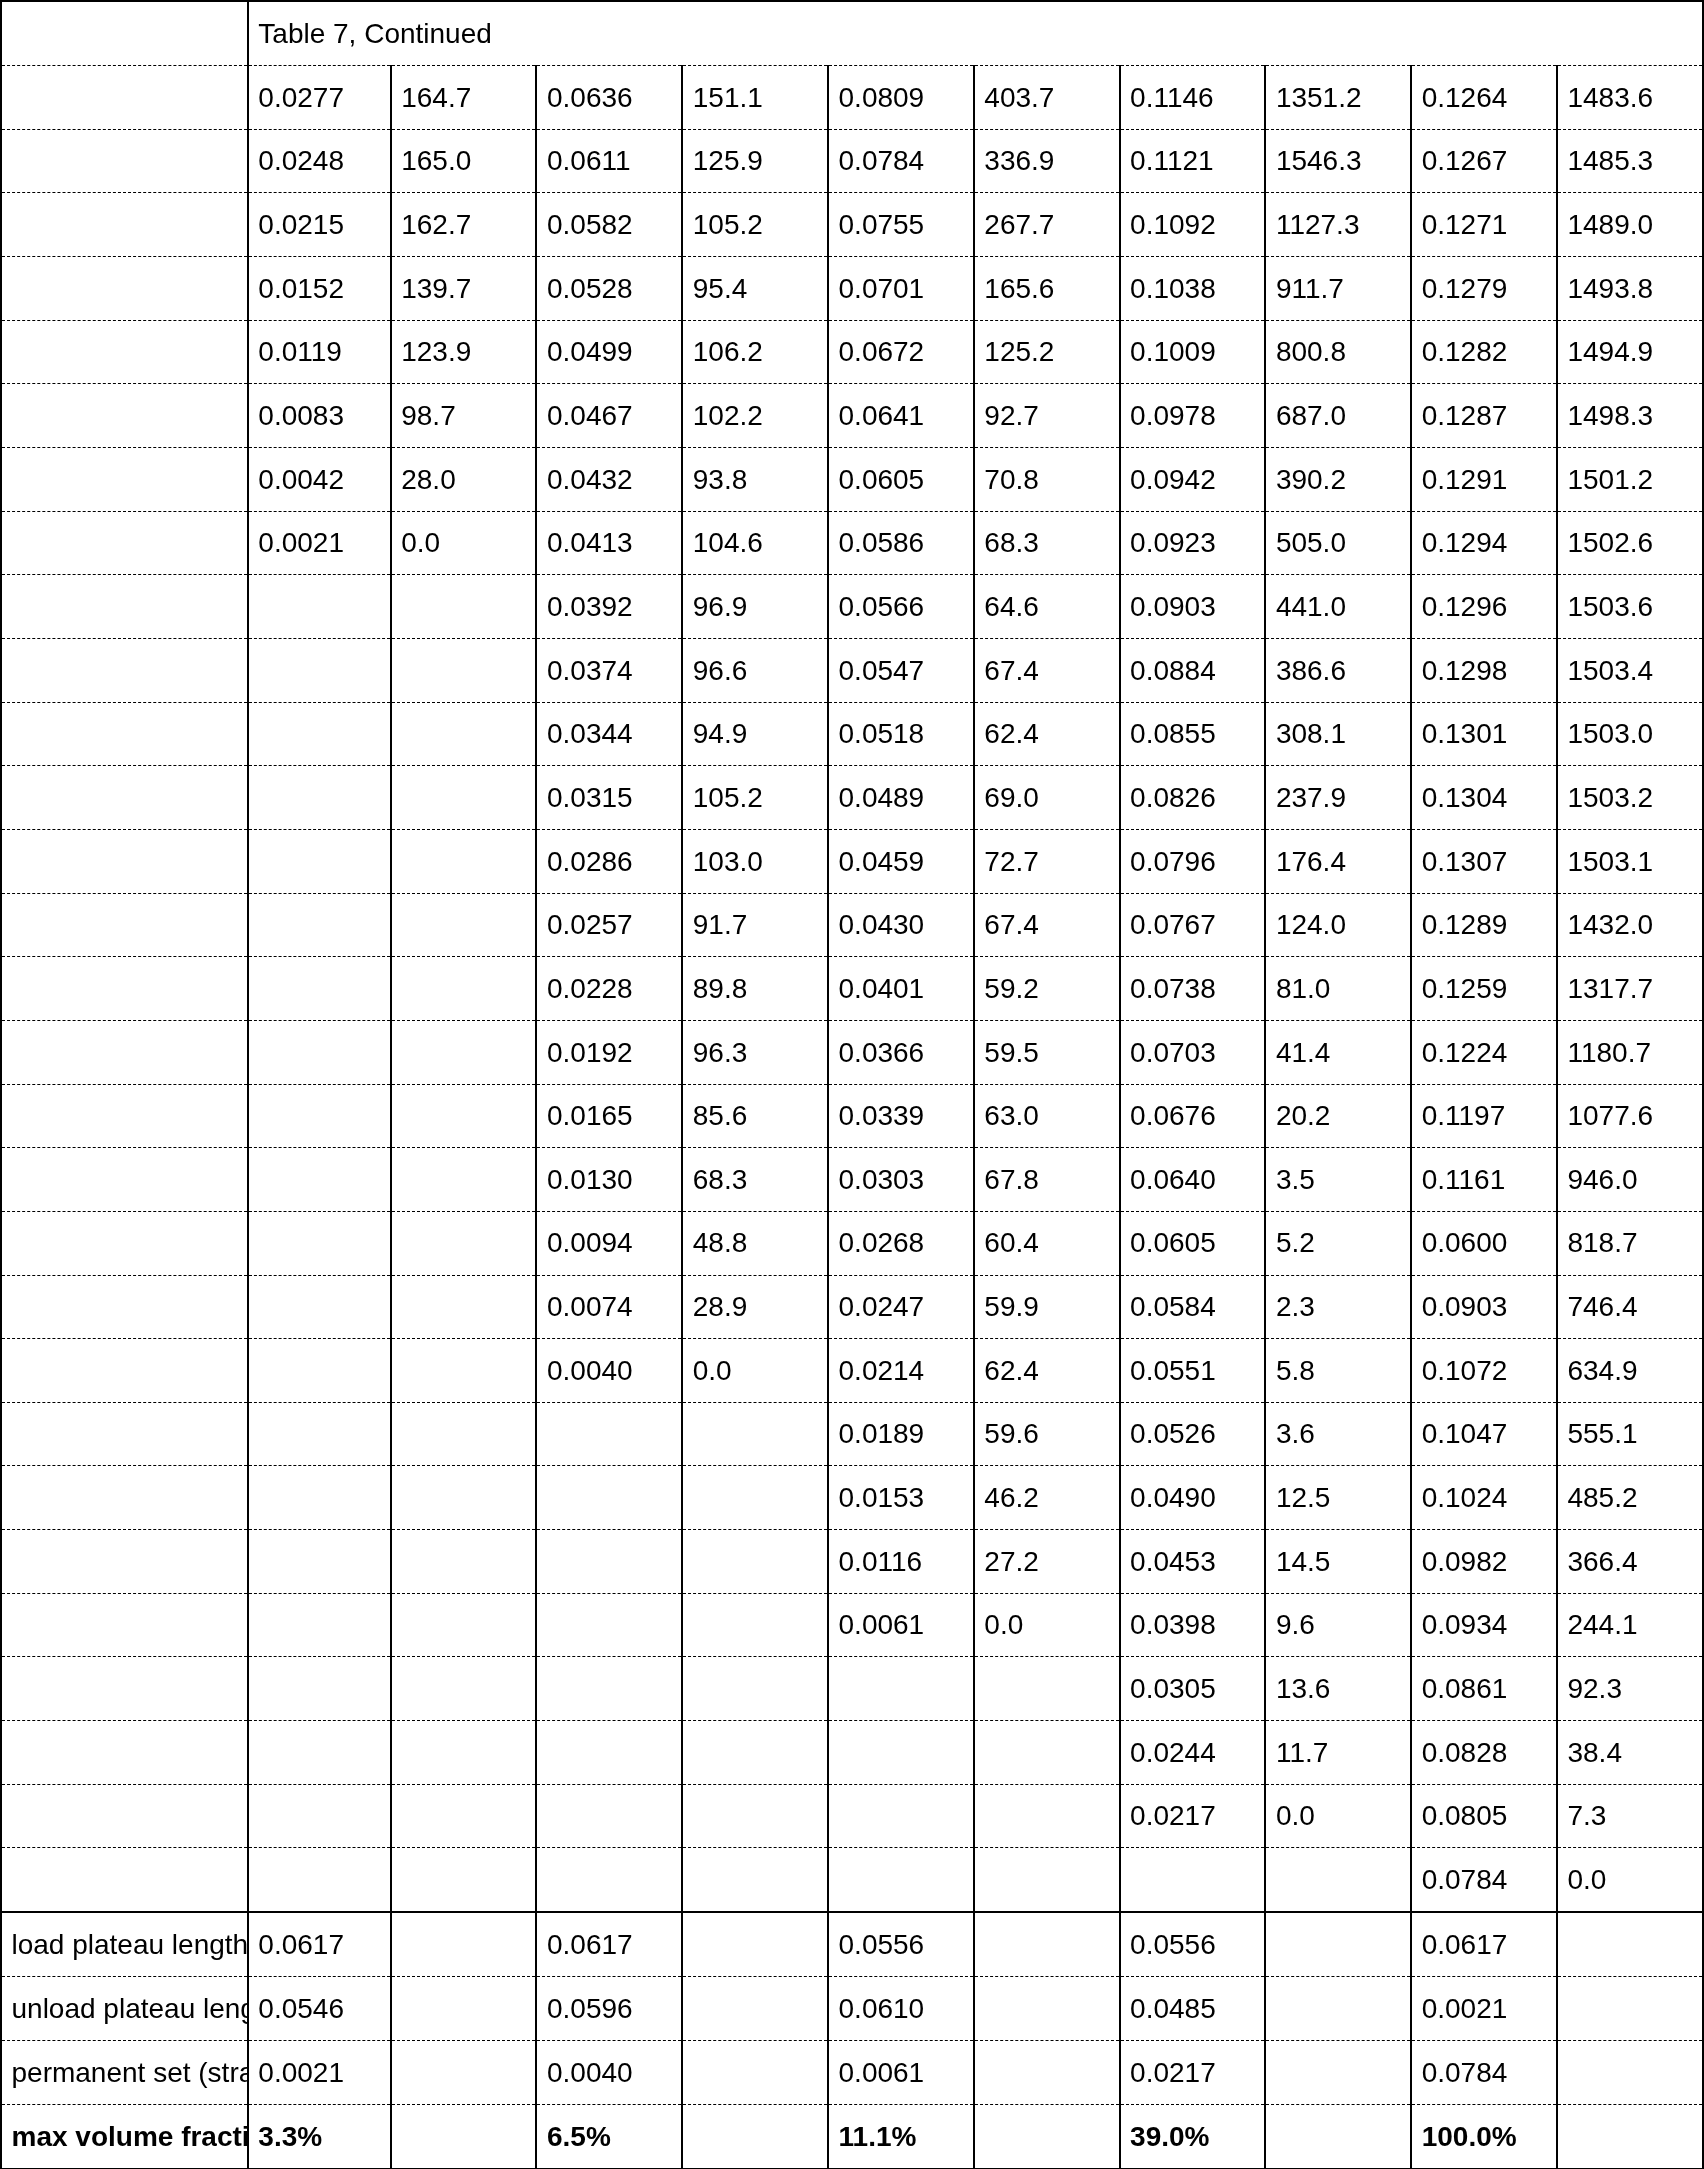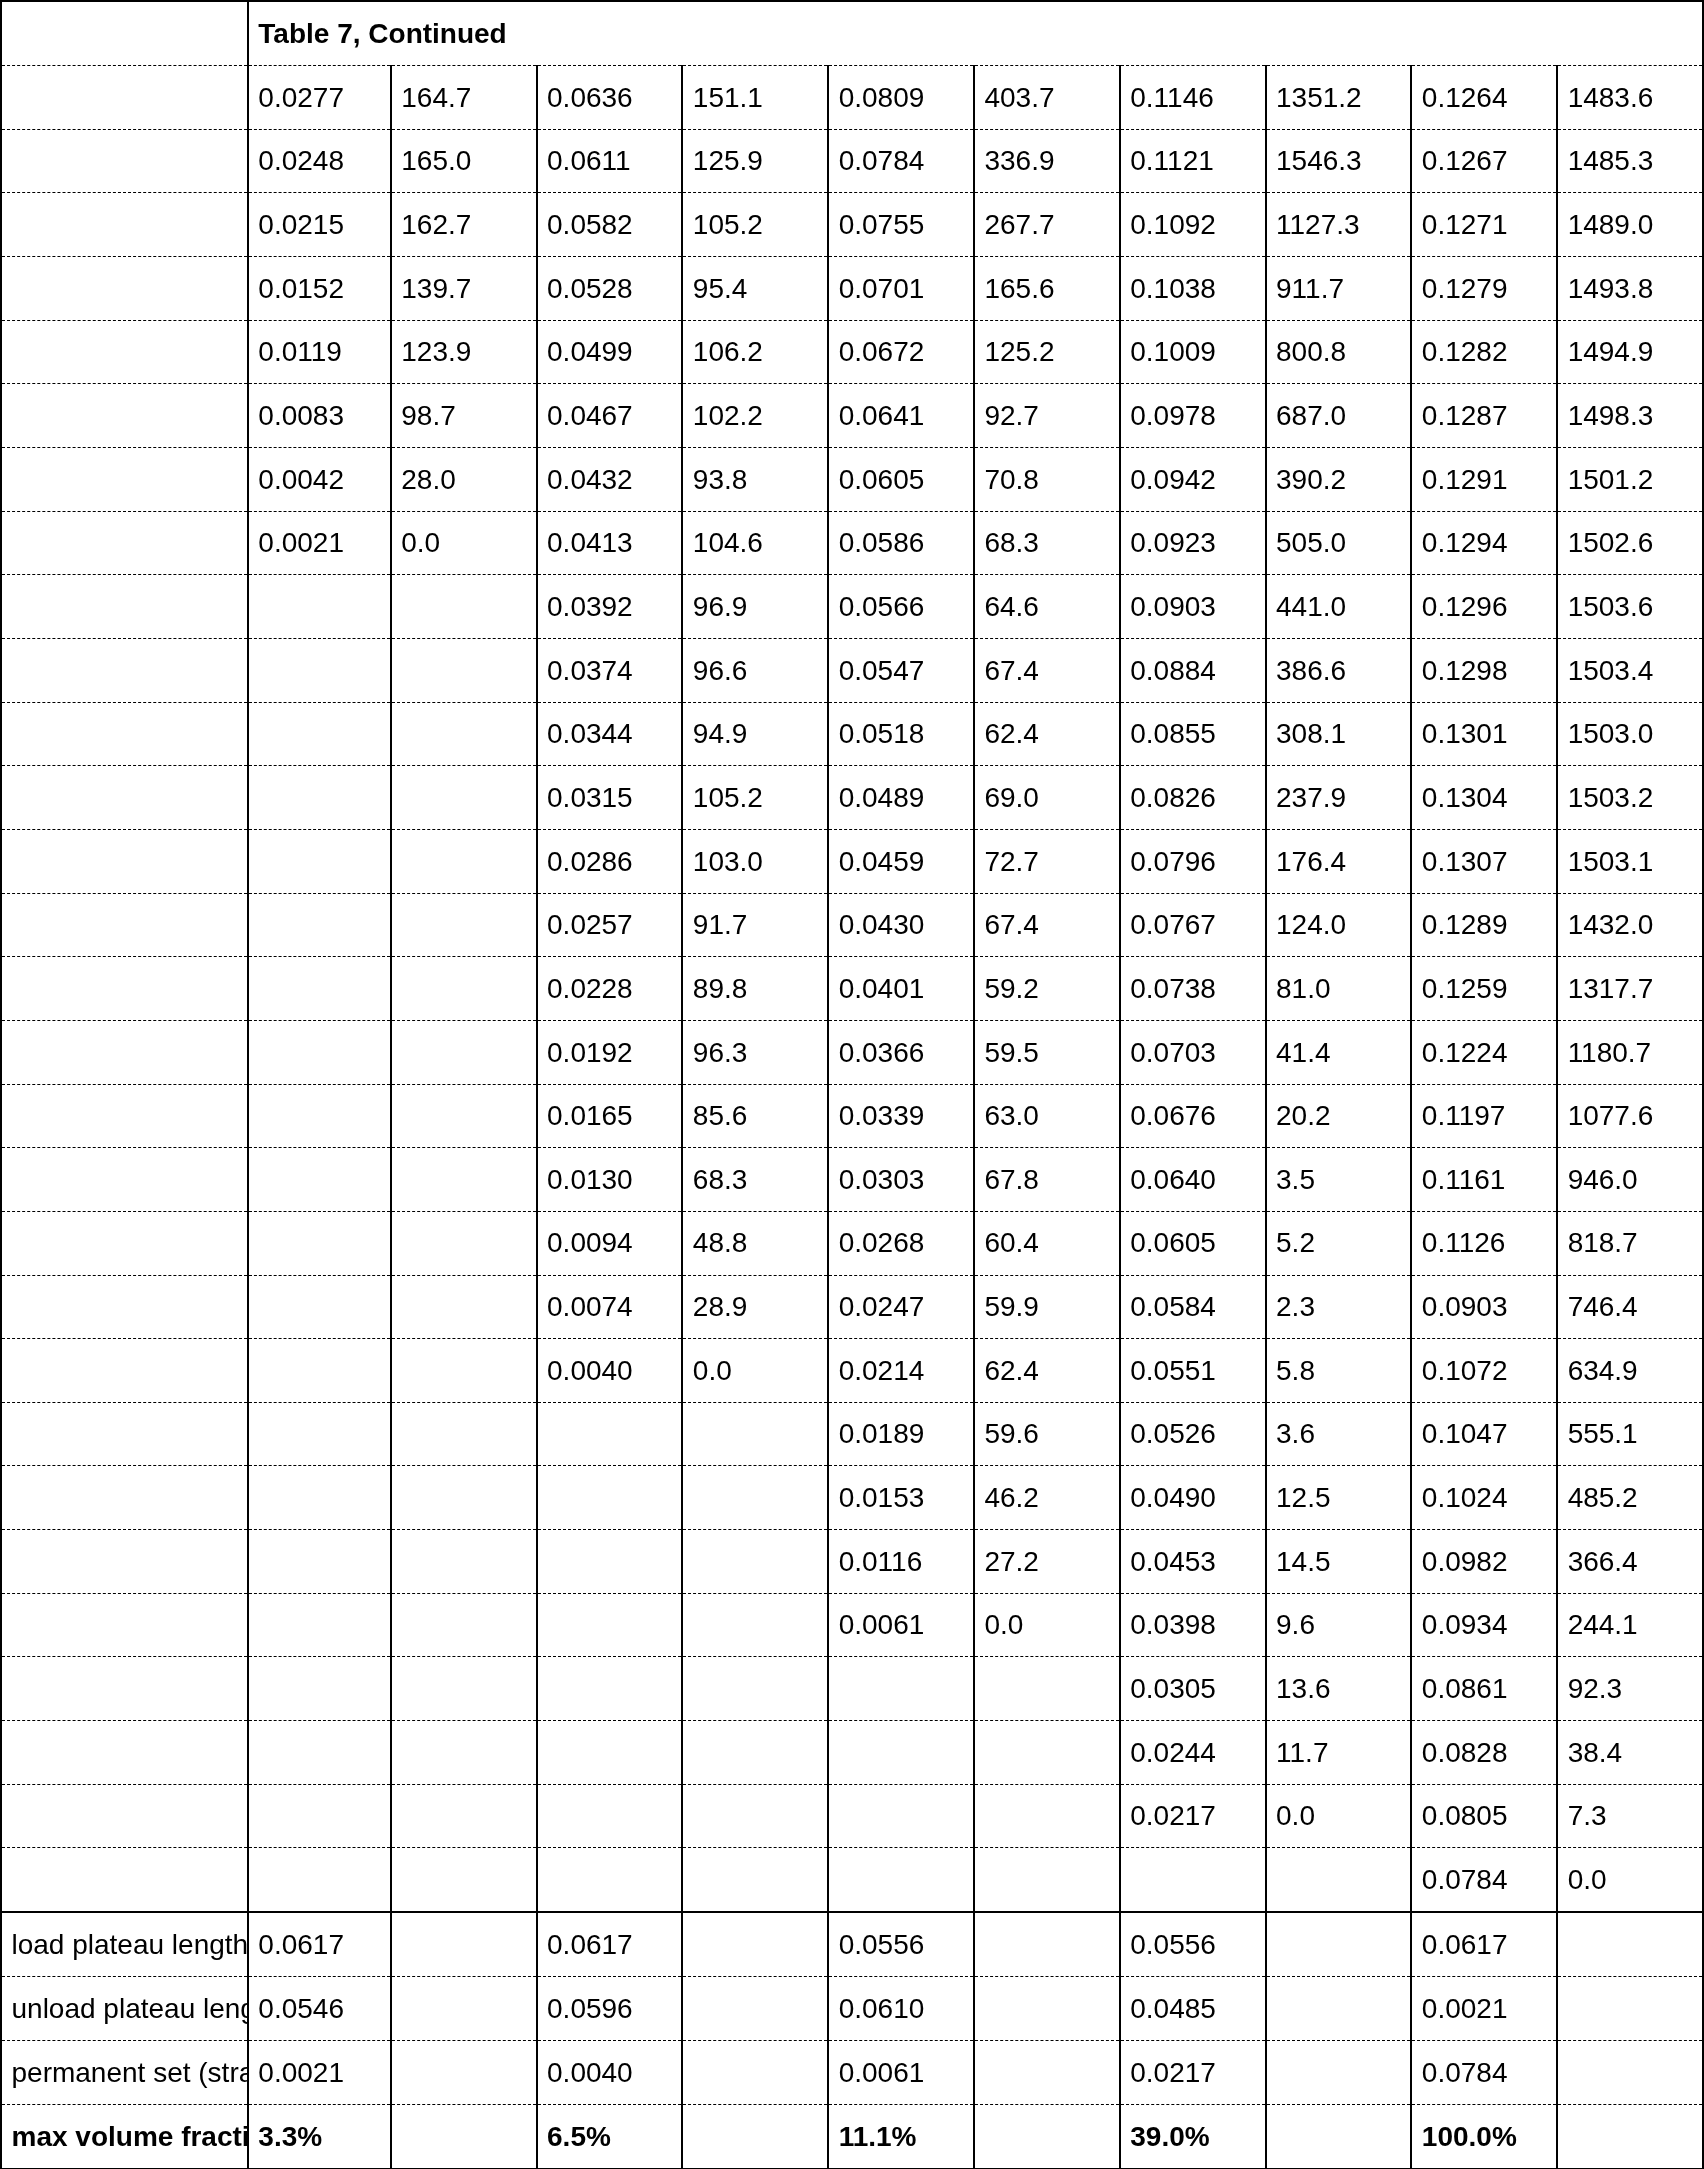--- a/index.html
+++ b/index.html
@@ -42,21 +42,21 @@
     overflow: hidden;
   }
   
   td.label-blank {
     border-top: none;
     border-bottom: none;
     border-left: none;
   }
   td.title-cell {
     text-align: center;
-    font-weight: bold;
+    font-weight: normal;
     border-top: none;
     border-left: 2.8px solid #000;
     border-right: 2.8px solid #000;
     border-bottom: 1.9px dashed #000;
     font-size: 28px;
     padding-top: 7.6px;
     padding-bottom: 7.6px;
     margin-left: 12px;
   }
   td.lbl {
@@ -338,21 +338,21 @@
         <tr>
           <td class="label-blank">&nbsp;</td>
           <td>&nbsp;</td>
           <td>&nbsp;</td>
           <td>0.0094</td>
           <td>48.8</td>
           <td>0.0268</td>
           <td>60.4</td>
           <td>0.0605</td>
           <td>5.2</td>
-          <td>0.1126</td>
+          <td>0.0600</td>
           <td>818.7</td>
         </tr>
         <tr>
           <td class="label-blank">&nbsp;</td>
           <td>&nbsp;</td>
           <td>&nbsp;</td>
           <td>0.0074</td>
           <td>28.9</td>
           <td>0.0247</td>
           <td>59.9</td>

